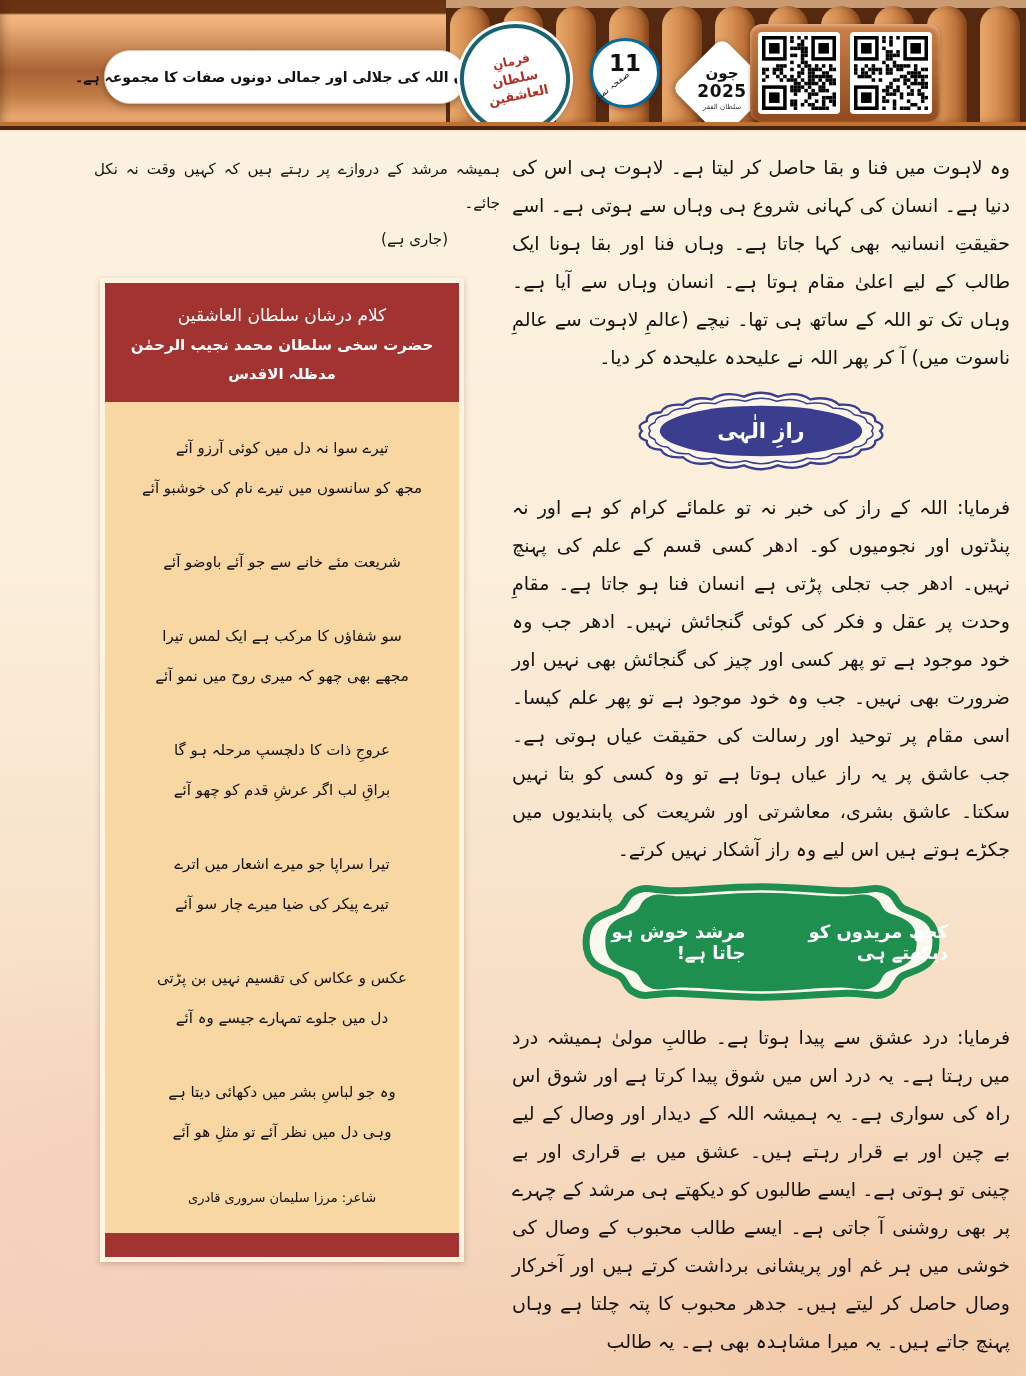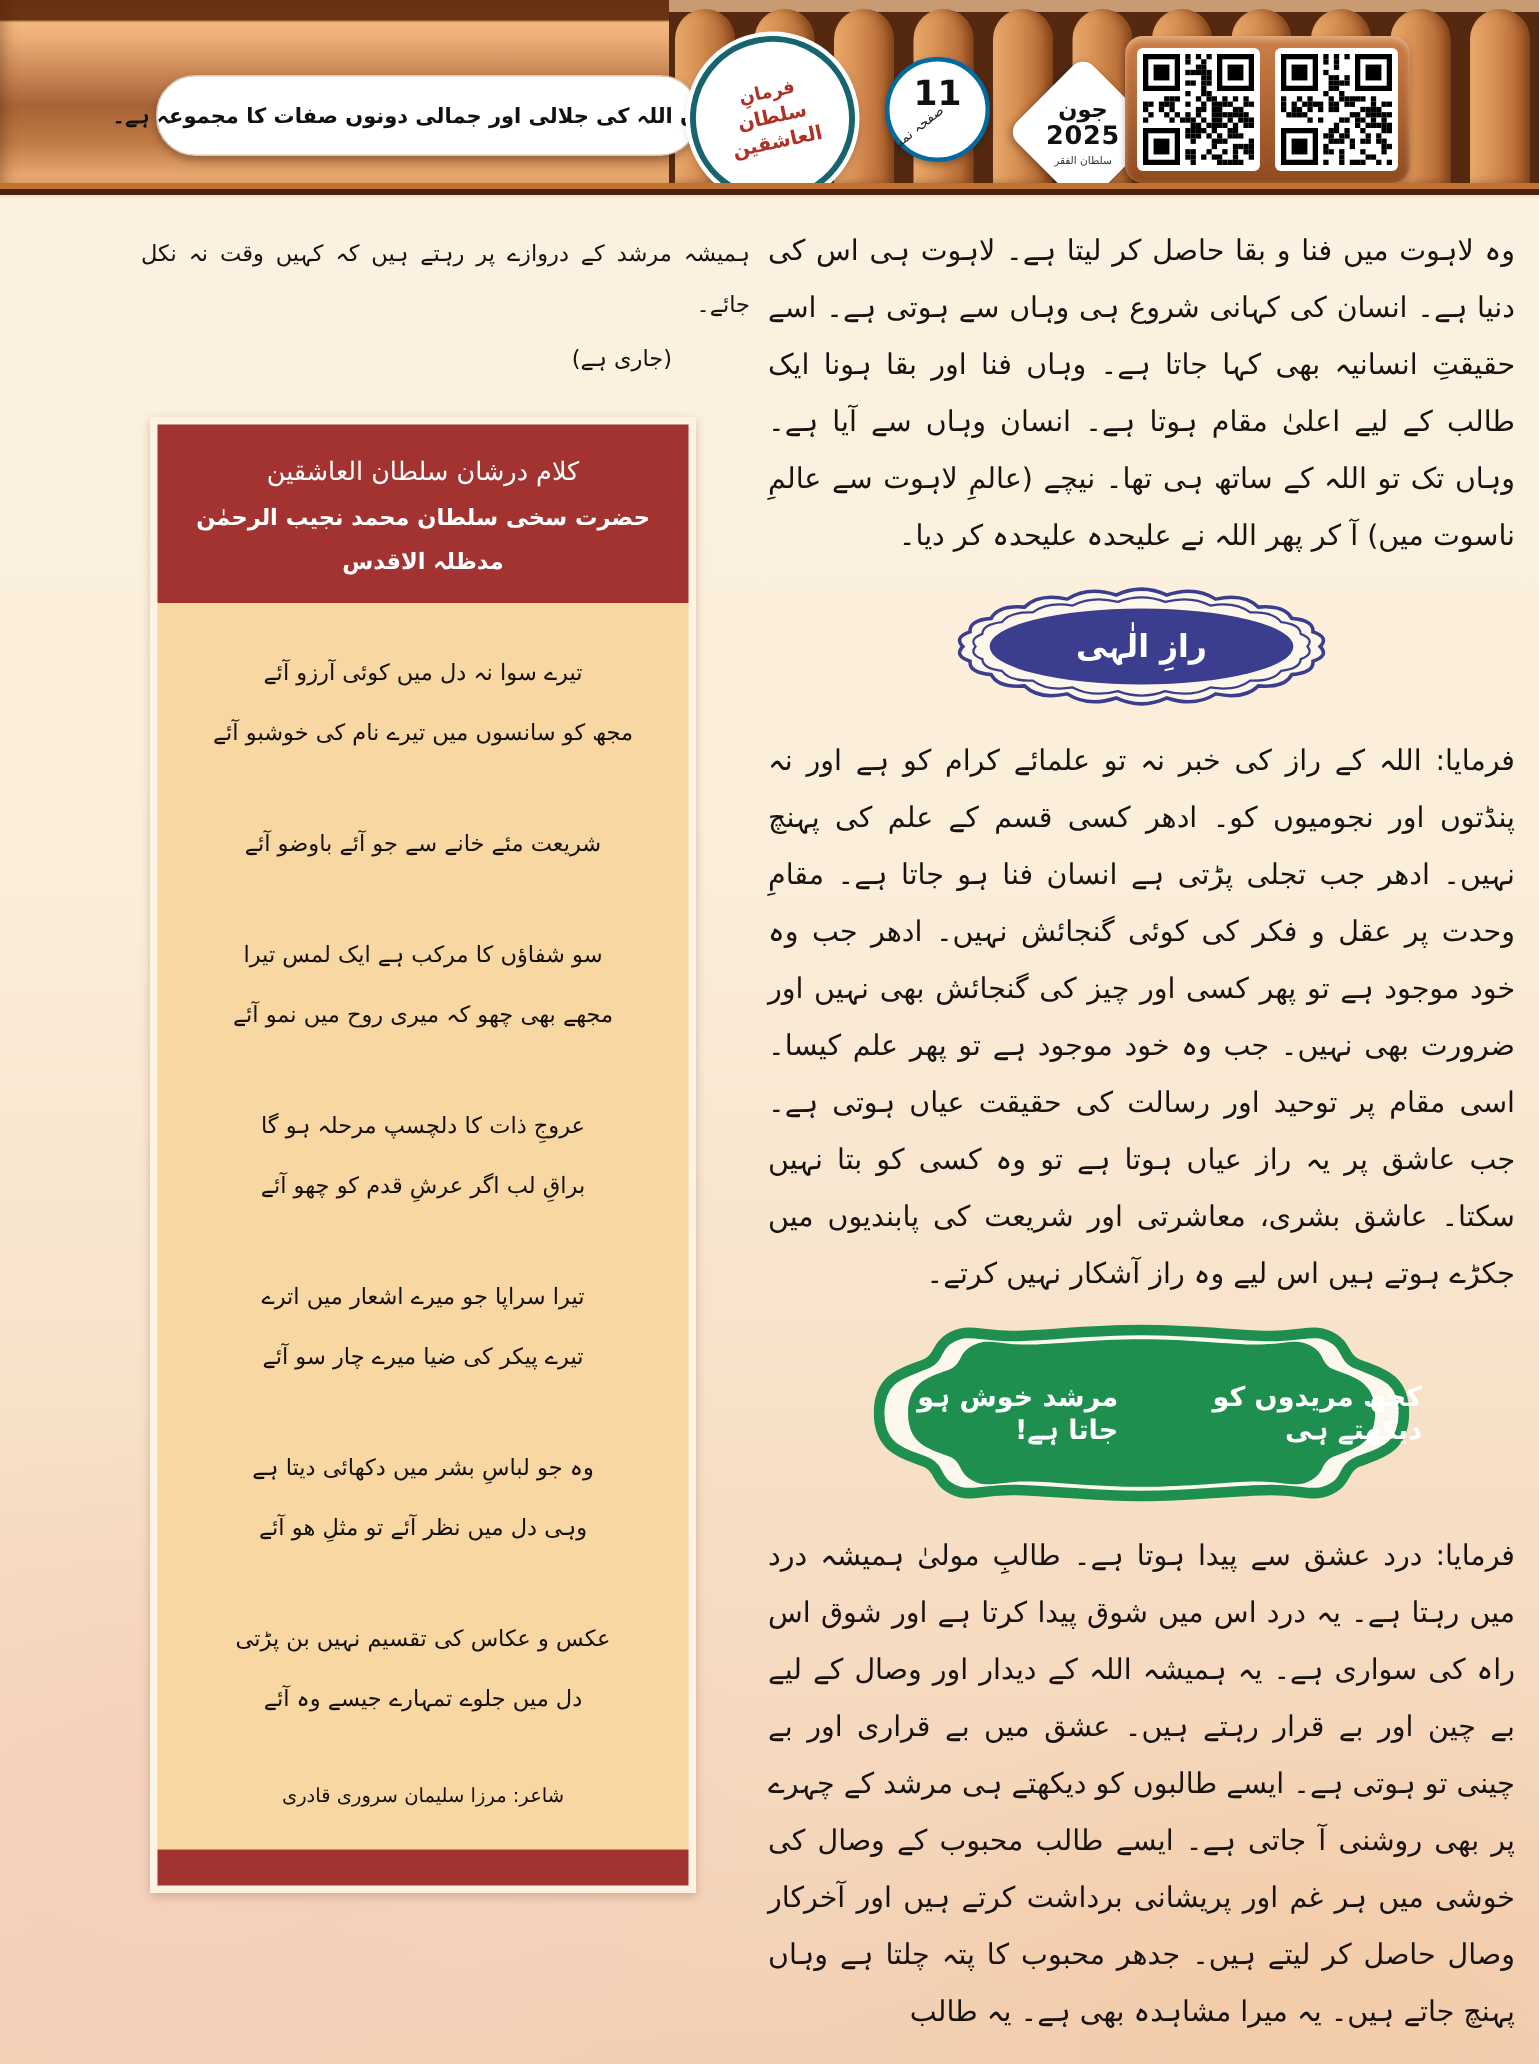--- a/index.html
+++ b/index.html
@@ -454,25 +454,25 @@
         </div>
         <div class="couplet">
           <div class="verse-line">عروجِ ذات کا دلچسپ مرحلہ ہو گا</div>
           <div class="verse-line">براقِ لب اگر عرشِ قدم کو چھو آئے</div>
         </div>
         <div class="couplet">
           <div class="verse-line">تیرا سراپا جو میرے اشعار میں اترے</div>
           <div class="verse-line">تیرے پیکر کی ضیا میرے چار سو آئے</div>
         </div>
         <div class="couplet">
+          <div class="verse-line">عکس و عکاس کی تقسیم نہیں بن پڑتی</div>
+          <div class="verse-line">دل میں جلوے تمہارے جیسے وہ آئے</div>
+        </div>
+        <div class="couplet">
           <div class="verse-line">وہ جو لباسِ بشر میں دکھائی دیتا ہے</div>
           <div class="verse-line">وہی دل میں نظر آئے تو مثلِ ھو آئے</div>
-        </div>
-        <div class="couplet">
-          <div class="verse-line">عکس و عکاس کی تقسیم نہیں بن پڑتی</div>
-          <div class="verse-line">دل میں جلوے تمہارے جیسے وہ آئے</div>
         </div>
         <div class="poet">شاعر: مرزا سلیمان سروری قادری</div>
       </div>
       <div class="poem-footer"></div>
     </div>
   </div>
 </div>
 
 </body></html>

